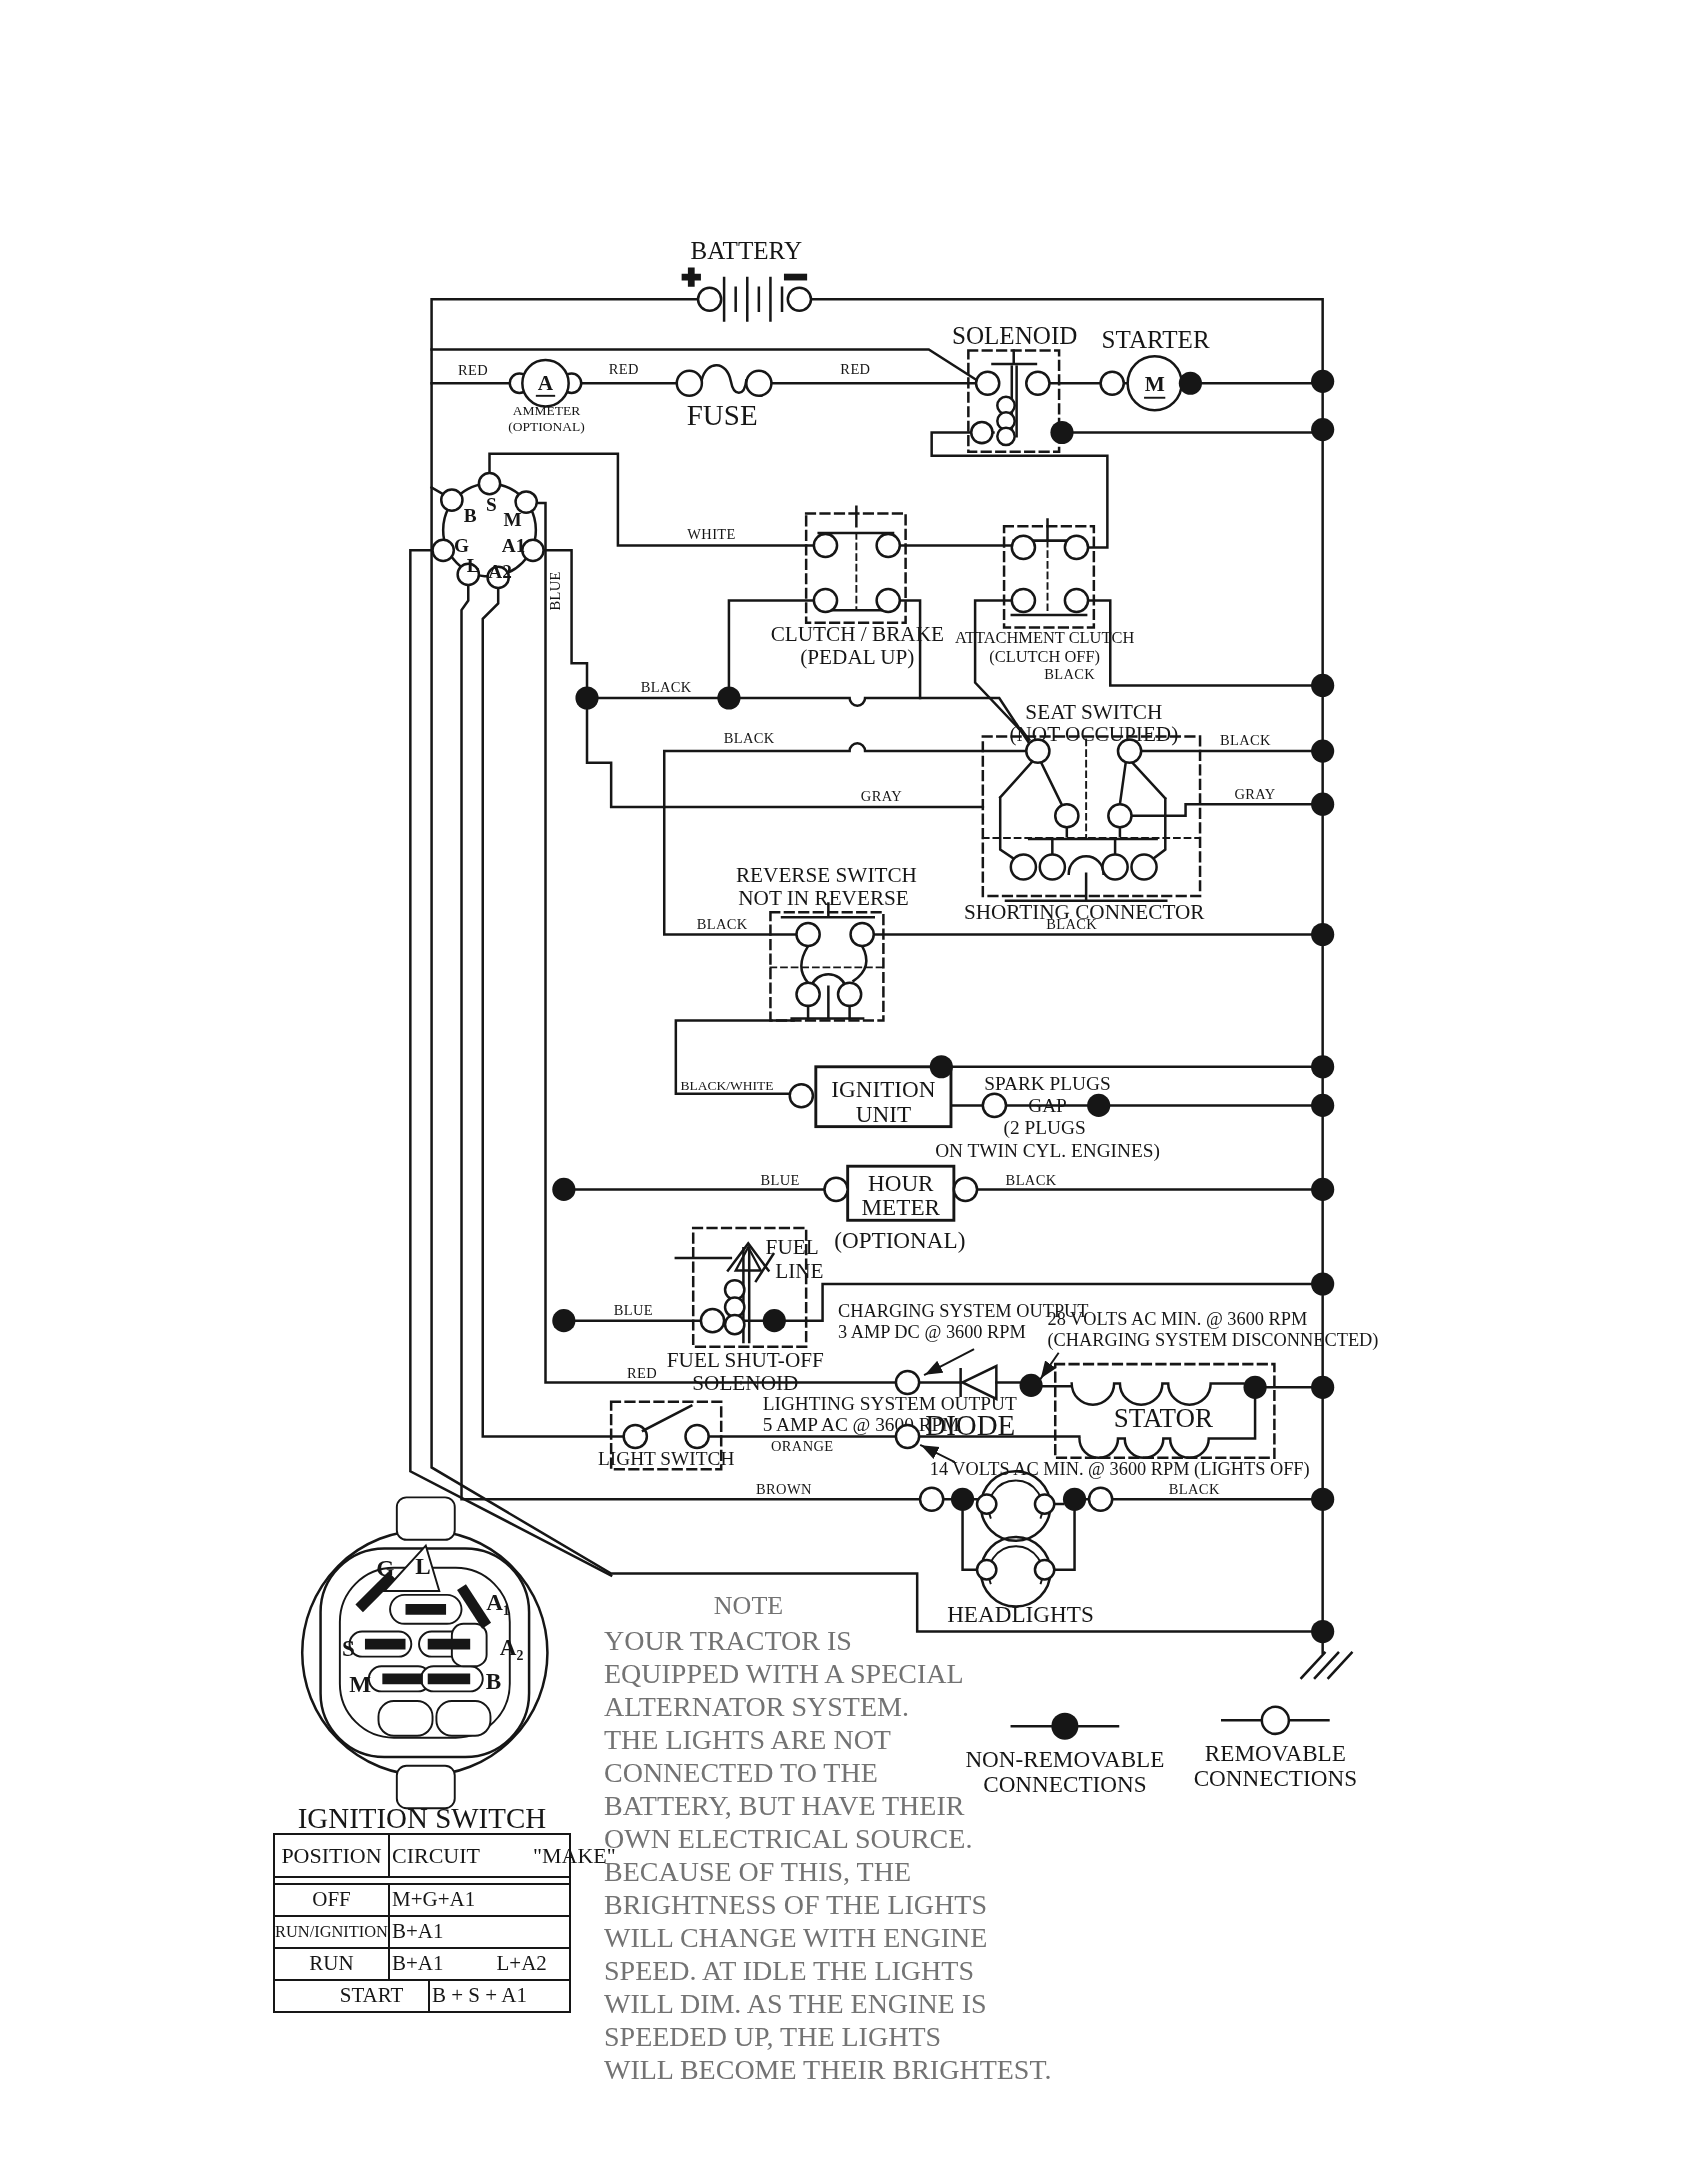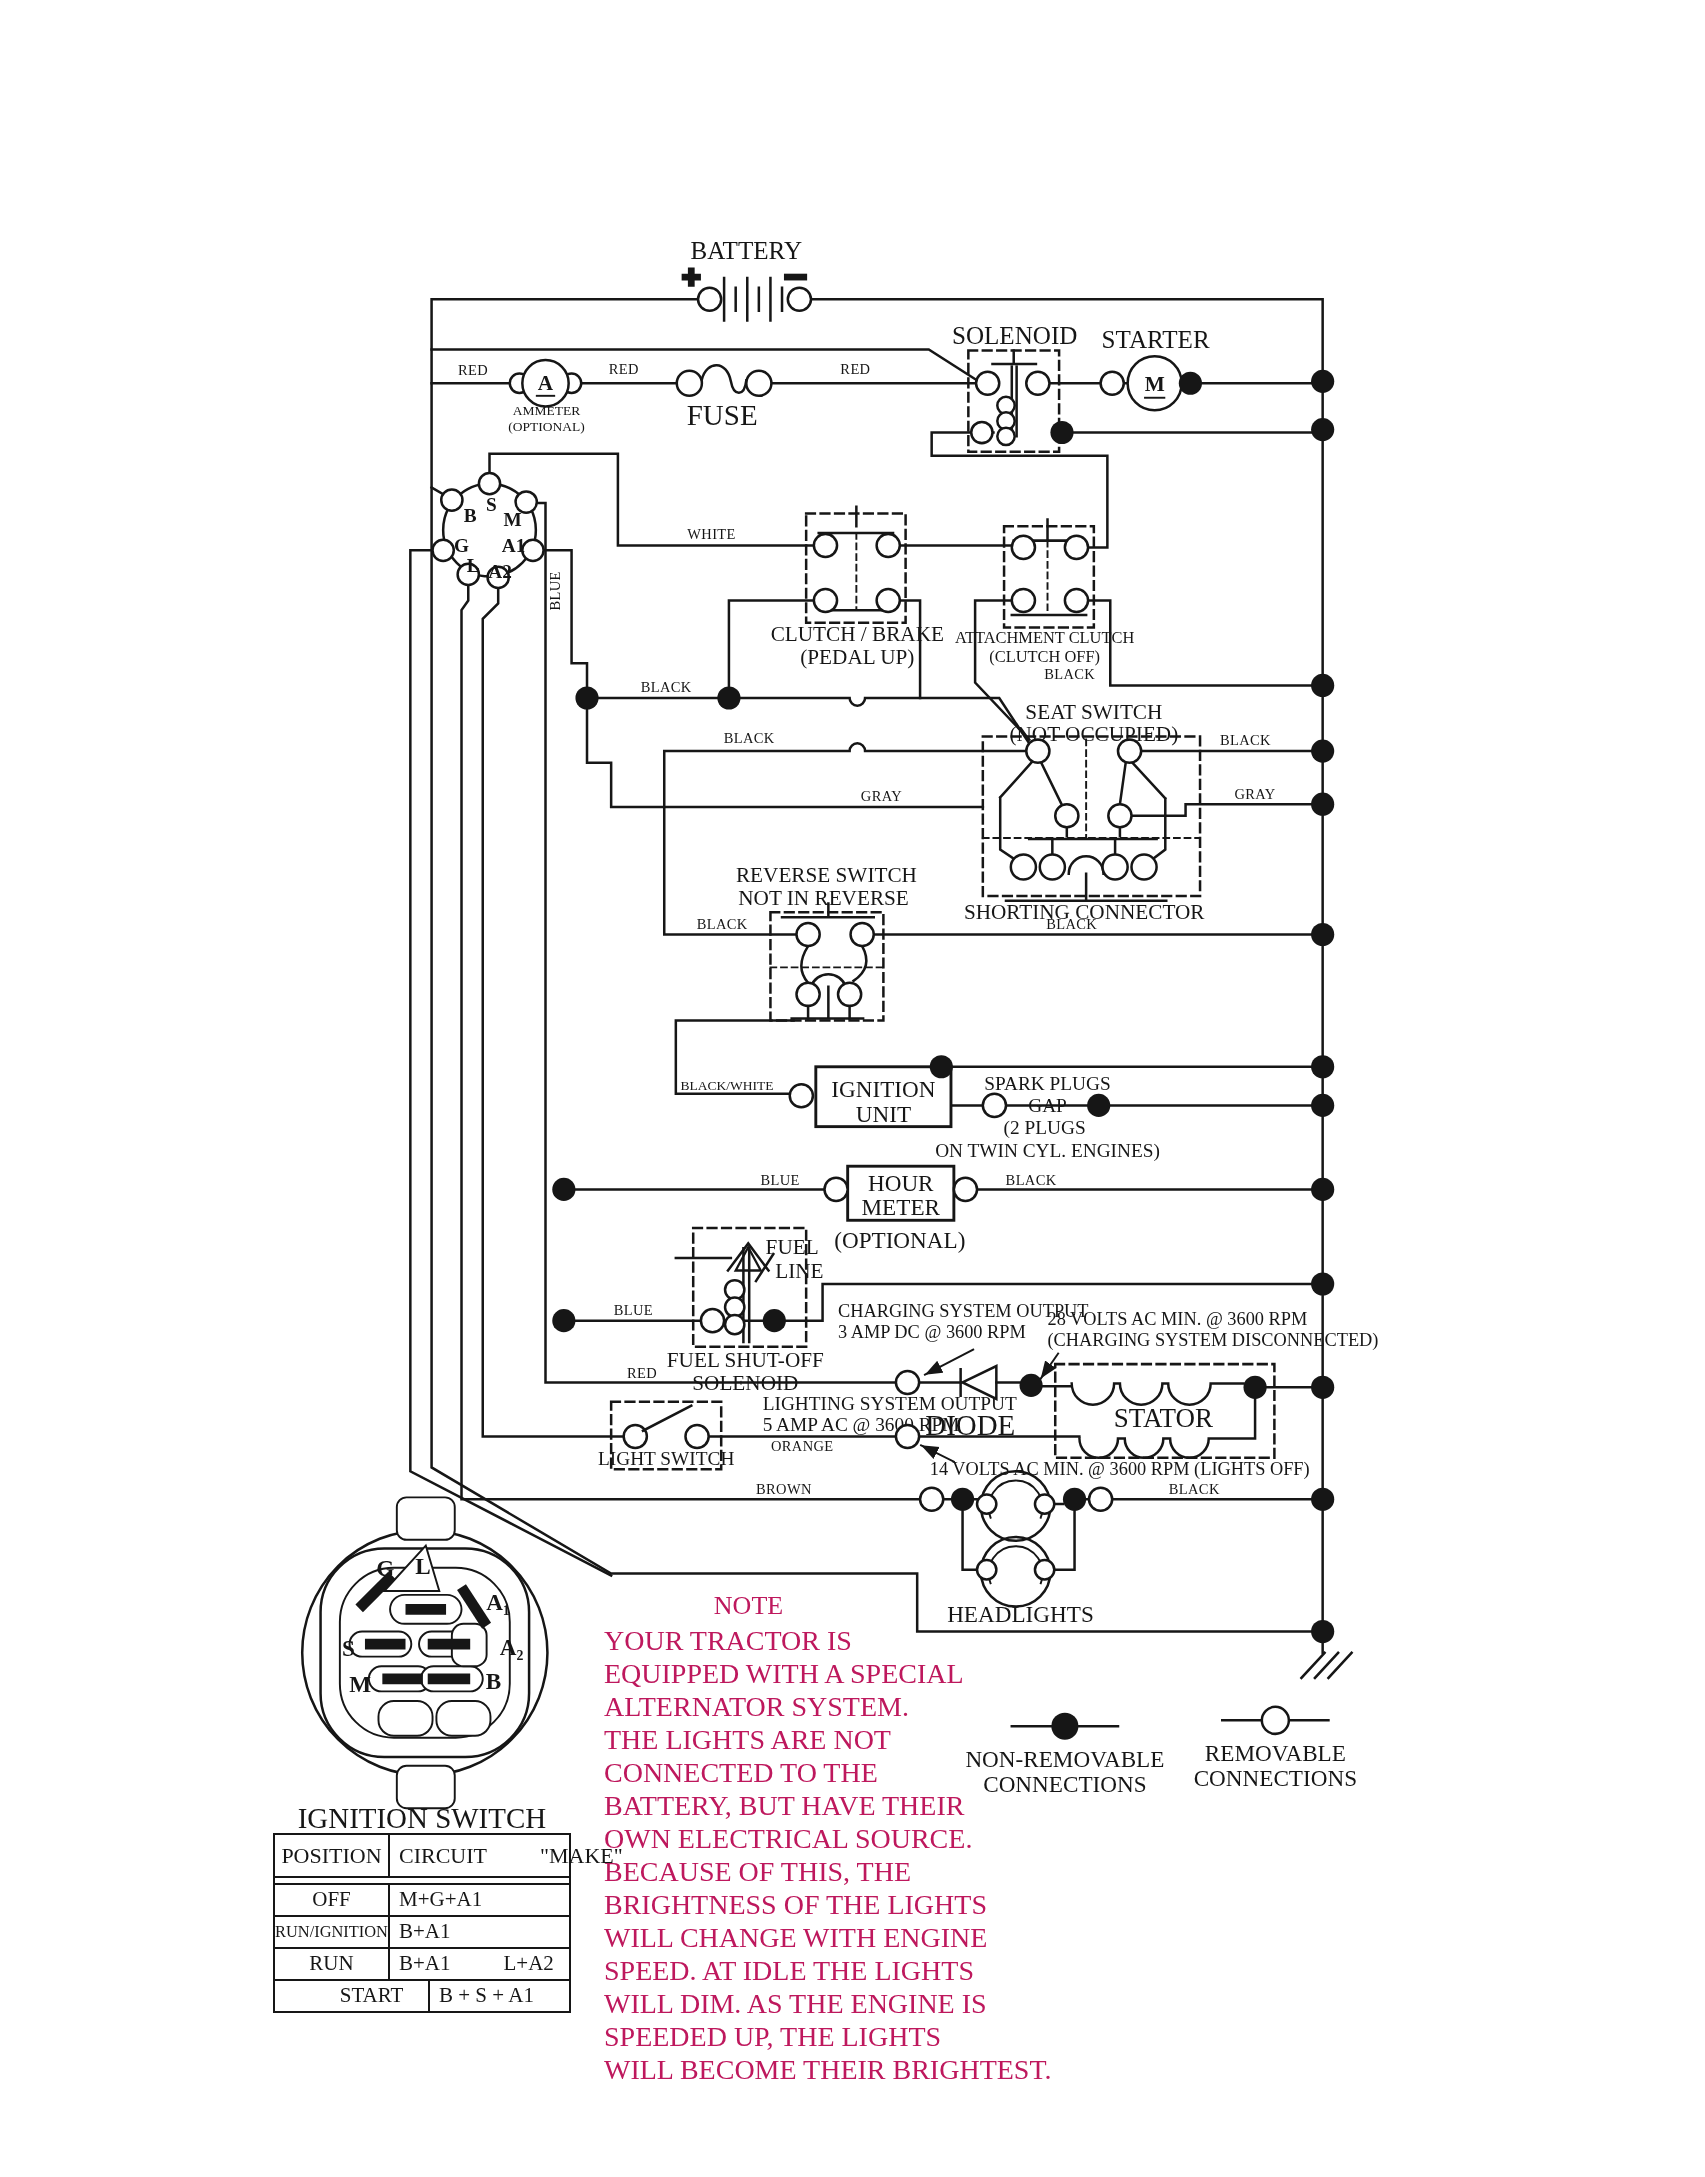--- a/index.html
+++ b/index.html
@@ -12,32 +12,32 @@
   .b{font-weight:bold}
   .mid{text-anchor:middle}
   .ln{stroke:#161616;stroke-width:2.6;fill:none;stroke-linecap:square;}
   .thin{stroke-width:2;}
   .dsh{stroke-dasharray:9 6;}
   .dsh2{stroke-dasharray:6 5;stroke-width:2;}
   .oc{fill:#fff;stroke:#161616;stroke-width:2.6;}
   .dot{fill:#161616;stroke:none;}
   .bar{stroke:#161616;stroke-width:11;fill:none;}
   .slot{fill:#fff;stroke:#161616;stroke-width:2;}
-  .htext{position:absolute;font-family:"Liberation Serif",serif;color:#be185d;white-space:pre-line;}
+  .htext{position:absolute;font-family:"Liberation Serif",serif;color:#737373;white-space:pre-line;}
   .note-body{left:604px;top:1624px;width:483px;font-size:28px;line-height:33px;}
   .note-title{left:599px;top:1591px;width:299px;font-size:26px;text-align:center;white-space:nowrap;}
   .clips-body{left:971px;top:1823px;width:483px;font-size:25px;line-height:27.5px;}
   .pos-table{position:absolute;left:273px;top:1833px;width:294px;border:2.9px solid #161616;font-family:"Liberation Serif",serif;color:#161616;background:#fff;}
   .pt-row{display:flex;align-items:center;}
   .pt-head{height:41px;border-bottom:2.9px solid #161616;font-size:22px;}
   .pt-gap{height:4.8px;border-bottom:2.9px solid #161616;}
   .pt-r{height:30px;border-bottom:2.9px solid #161616;font-size:21px;}
   .pt-r:last-child{border-bottom:none;margin-left:40px;}
   .pt-c1{width:113px;flex:none;border-right:2.9px solid #161616;text-align:left;align-self:stretch;display:flex;align-items:center;justify-content:center;}
-  .pt-c2{padding-left:9px;display:flex;align-items:flex-end;}
+  .pt-c2{padding-left:2px;display:flex;align-items:flex-end;}
   .pt-small{font-size:16.4px;}
   .pt-extra{margin-left:53px;}
 </style>
 </head>
 <body>
 
 <div class="canvas">
 <svg class="diagram" width="1705" height="2177" viewBox="0 0 1766 2255">
   <defs>
     <marker id="arrow" markerWidth="12" markerHeight="12" refX="9" refY="3.5" orient="auto">

